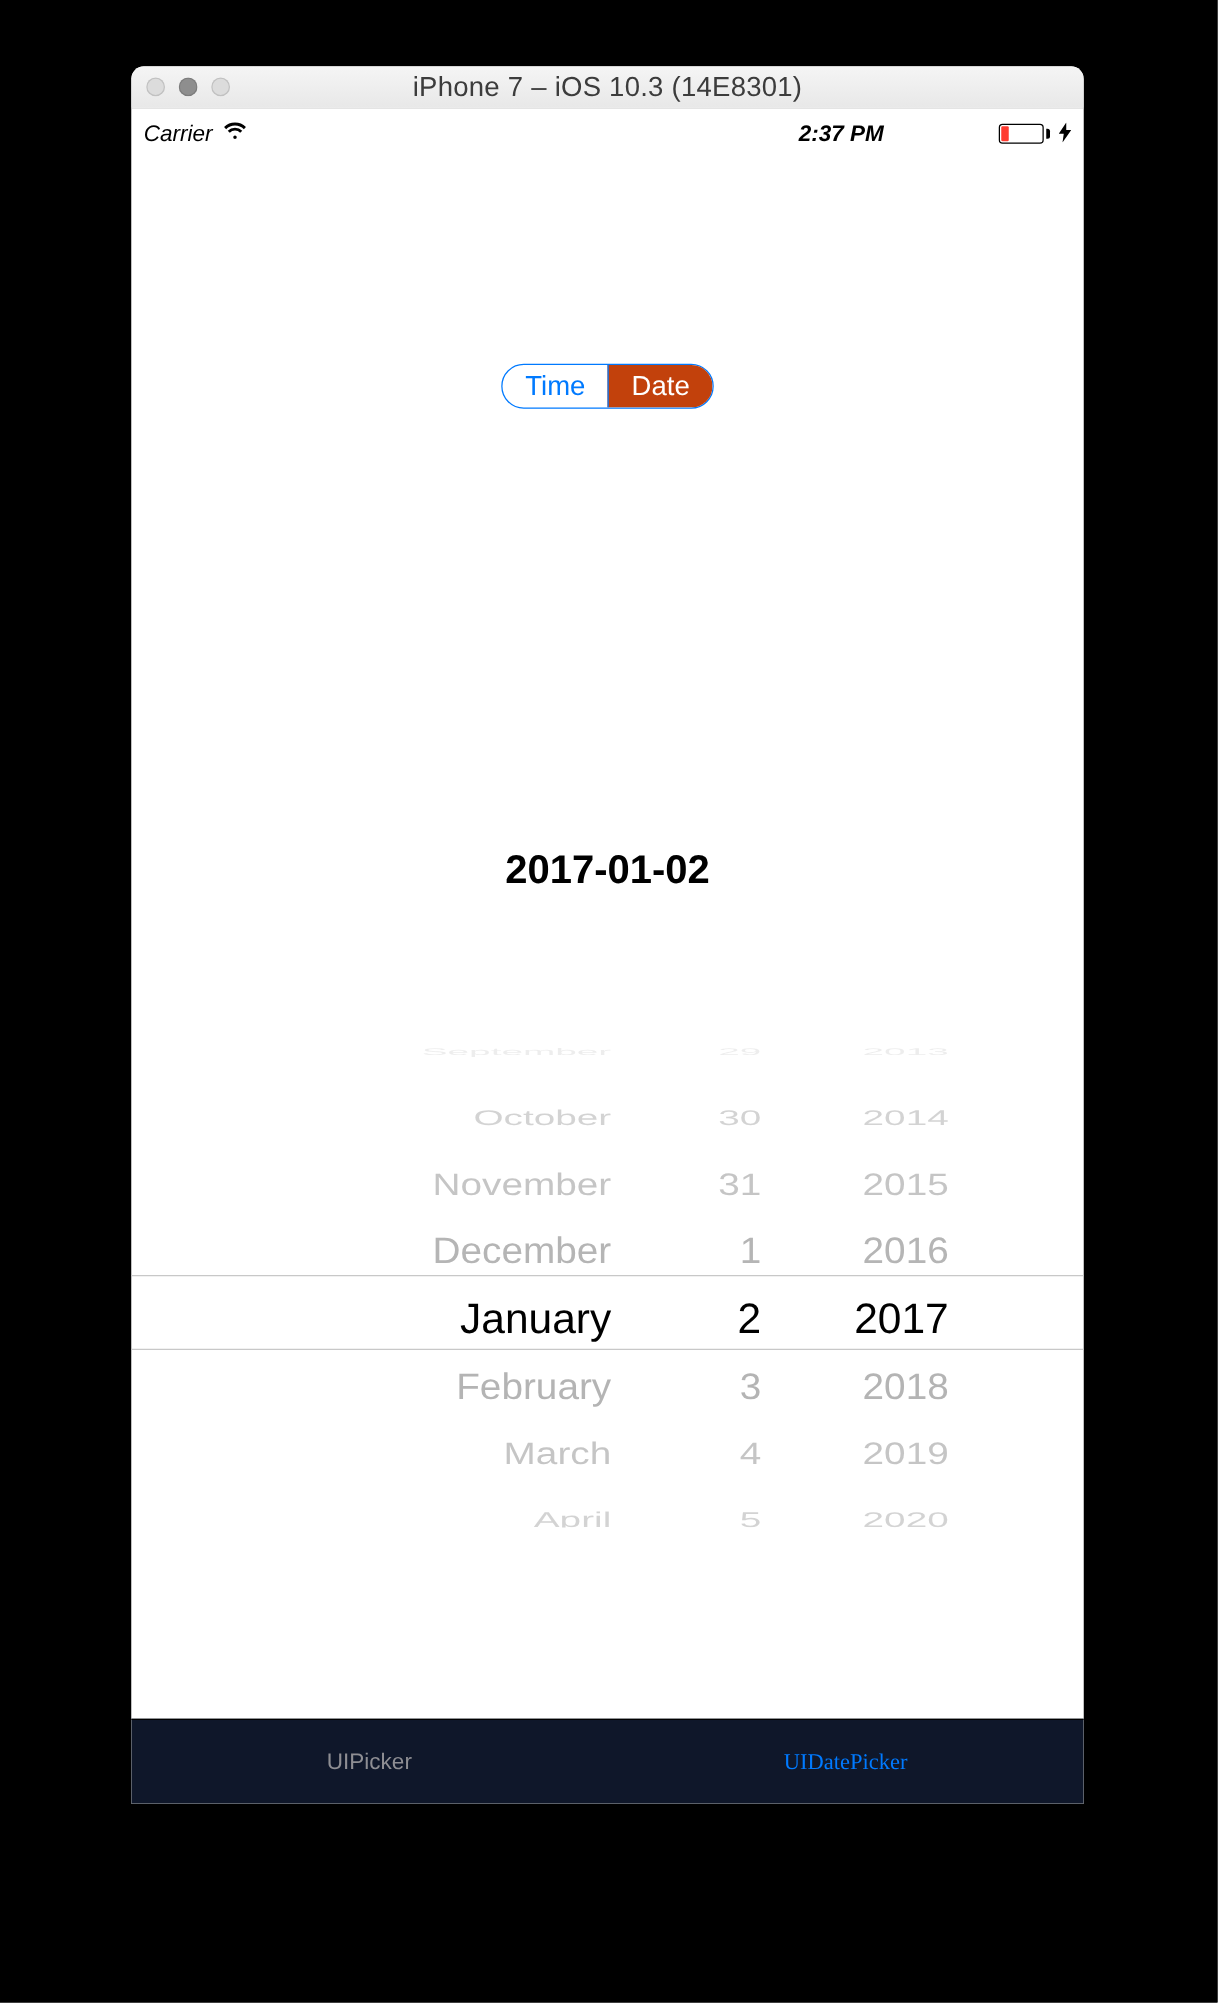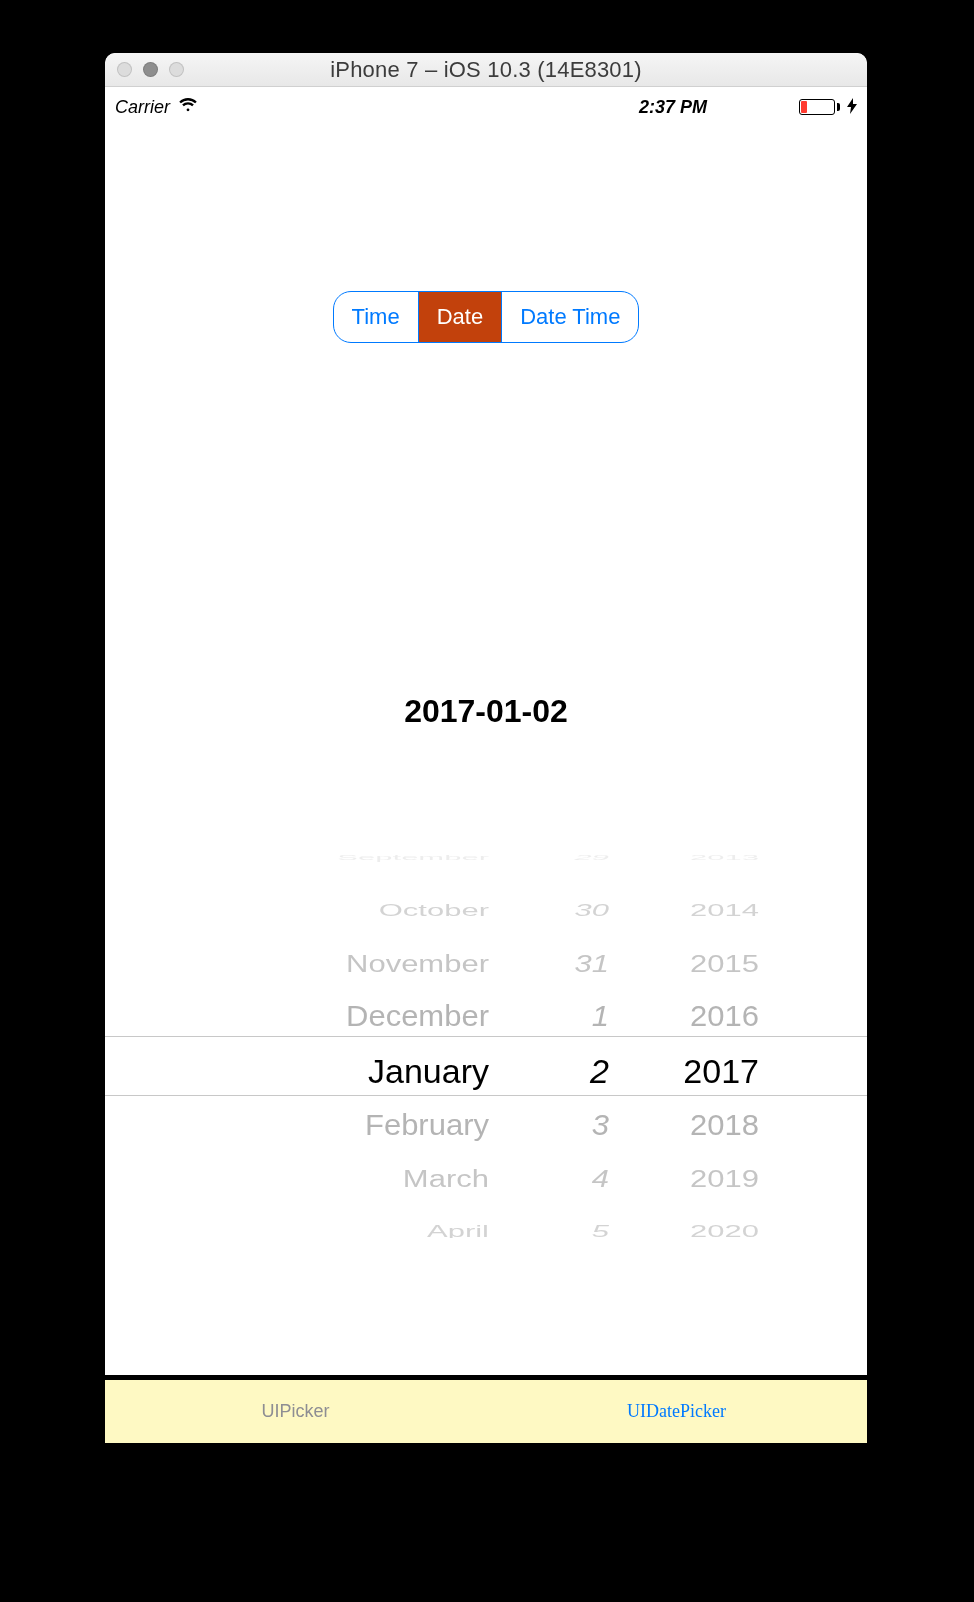--- a/index.html
+++ b/index.html
@@ -66,21 +66,21 @@
   .battery-fill { position:absolute; left:1px; top:1px; bottom:1px; width:6px; background:#ff3b30; border-radius:1px;}
   .bolt { font-size:14px; margin-left:3px; }
 
   
   .seg-wrap { display:flex; justify-content:center; margin-top:176px; }
   .segmented {
     display:flex;
     border:1.5px solid #007aff;
     border-radius:18px;
     overflow:hidden;
-    height:52px;
+    height:36px;
   }
   .seg {
     display:flex; align-items:center; justify-content:center;
     padding:0 18px;
     font-size:22px;
     color:#007aff;
     border-left:1.5px solid #007aff;
     user-select:none;
     white-space:nowrap;
     cursor:pointer;
@@ -111,42 +111,42 @@
     overflow:hidden;
   }
   .col {
     display:flex; flex-direction:column;
     align-items:flex-end;
     font-size:31px;
     line-height:1;
     gap:22px;
   }
   .col.month { width: 270px; align-items:flex-end; padding-right:10px;}
-  .col.day   { width: 120px; align-items:flex-end; padding-right:10px;font-style:italic;}
+  .col.day   { width: 120px; align-items:flex-end; padding-right:10px;}
   .col.year  { width: 140px; align-items:flex-end; }
   .opt { color:#a0a0a0; transform-origin:center; }
   .opt.far3 { transform:scaleY(.25); opacity:.18;}
   .opt.far2 { transform:scaleY(.55); opacity:.45;}
   .opt.far1 { transform:scaleY(.80); opacity:.6;}
   .opt.near { transform:scaleY(.95); opacity:.78;}
   .opt.sel { color:#000; font-weight:400; opacity:1; transform:none; font-size:34px;}
   .sel-lines {
     position:absolute; left:0; right:0;
     top: 186px; height:60px;
     border-top:1px solid #c8c8c8;
     border-bottom:1px solid #c8c8c8;
     pointer-events:none;
   }
 
   
   .tabbar {
     position:absolute; left:0; right:0; bottom:0;
     height:68px;
-    border-top:5px solid #000000;
-    background:#fef9c3;
+    border-top:1px solid #000000;
+    background:#0f172a;
     display:flex;
     justify-content:flex-end;
   }
   .tab {
     flex:1; display:flex; align-items:center; justify-content:center;
     font-size:18px; color:#8e8e93;
     cursor:pointer;
   }
   .tab.selected { color:#007aff;font-family:Liberation Serif, serif; }
 </style>
@@ -186,21 +186,20 @@
             <path d="M6 0L0 9h4l-1 7 7-10H6l0-6z" fill="#000"></path>
           </svg>
       </span>
     </div>
   </div>
 
   <div class="seg-wrap">
     <div class="segmented">
       <div class="seg">Time</div>
       <div class="seg selected">Date</div>
-      <div class="seg">Date Time</div>
     </div>
   </div>
 
   <div class="date-label">2017-01-02</div>
 
   <div class="picker-area">
     <div class="sel-lines"></div>
     <div class="picker">
 
       <div class="col month">

